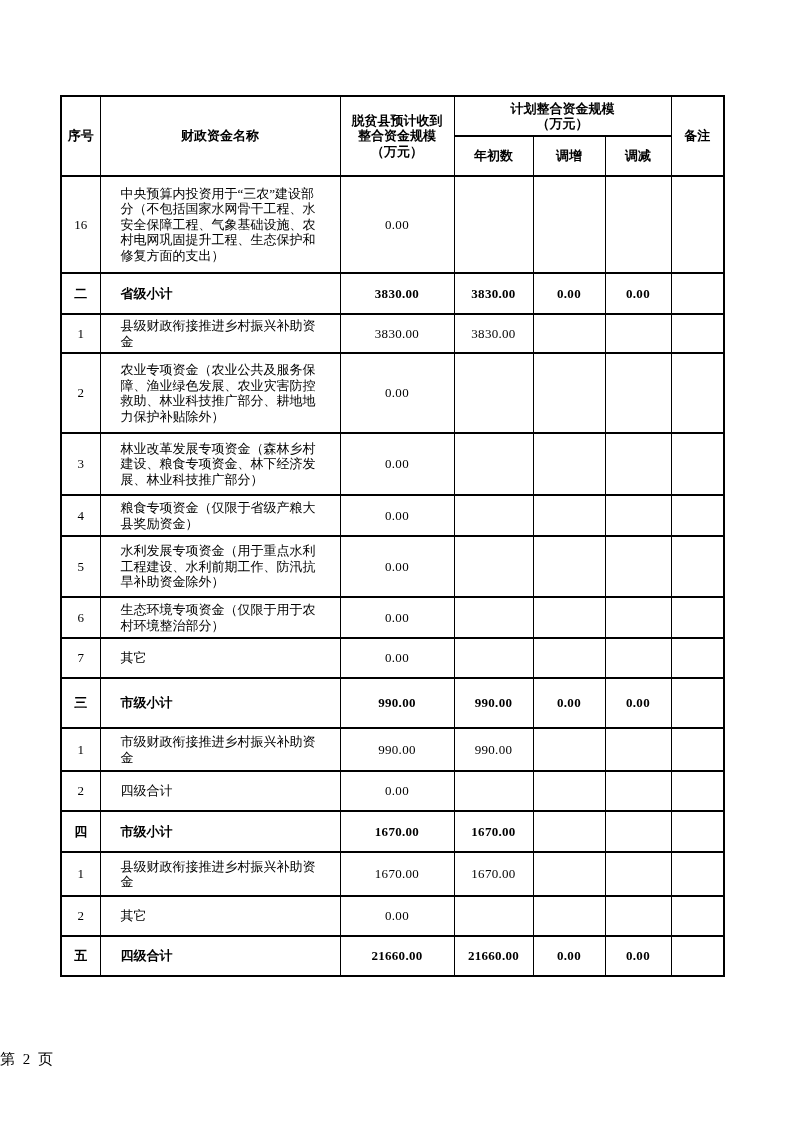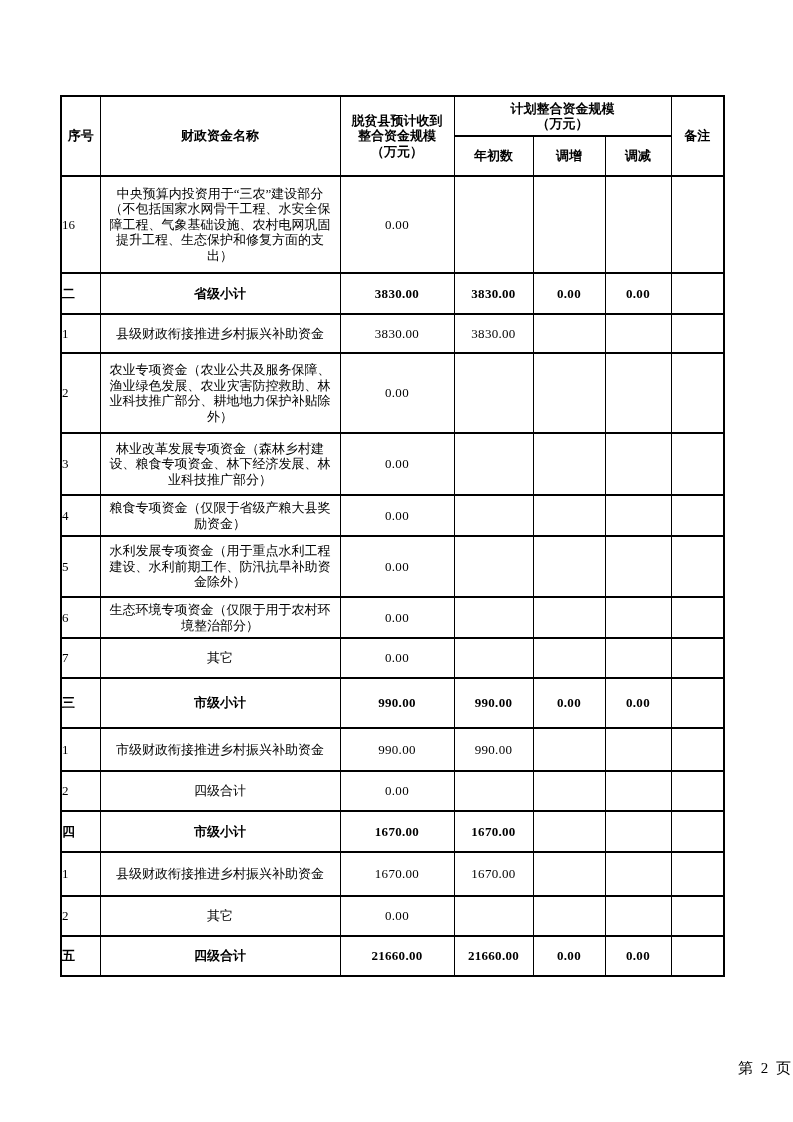--- a/index.html
+++ b/index.html
@@ -36,35 +36,34 @@
     font-size: 13px;
     line-height: 15.5px;
     overflow: hidden;
   }
   .fund-table th {
     font-weight: bold;
     text-align: center;
   }
   .fund-table thead tr { height: 40px; }
   .hline { display: block; text-align: center; }
-  td.c-seq  { }
-  td.c-name { text-align: center; padding: 3px 4px; }
+  td.c-seq  { text-align: center; }
+  td.c-name { text-align: left; padding: 3px 20px; }
   td.c-num  { text-align: center; letter-spacing: 0.3px; }
   td.c-remark { text-align: center; }
   tr.subtotal td { font-weight: bold; }
   .footer {
     position: absolute;
     left: 0;
     right: 0;
     top: 1050px;
-    text-align: right;
+    text-align: left;
     font-size: 15px;
     letter-spacing: 2px;
     color: #000;
-    margin-top: 9px;
   }
 </style>
 </head>
 <body>
 
 <div class="page">
 
   <table class="fund-table">
     <colgroup>
       <col style="width:39px">

